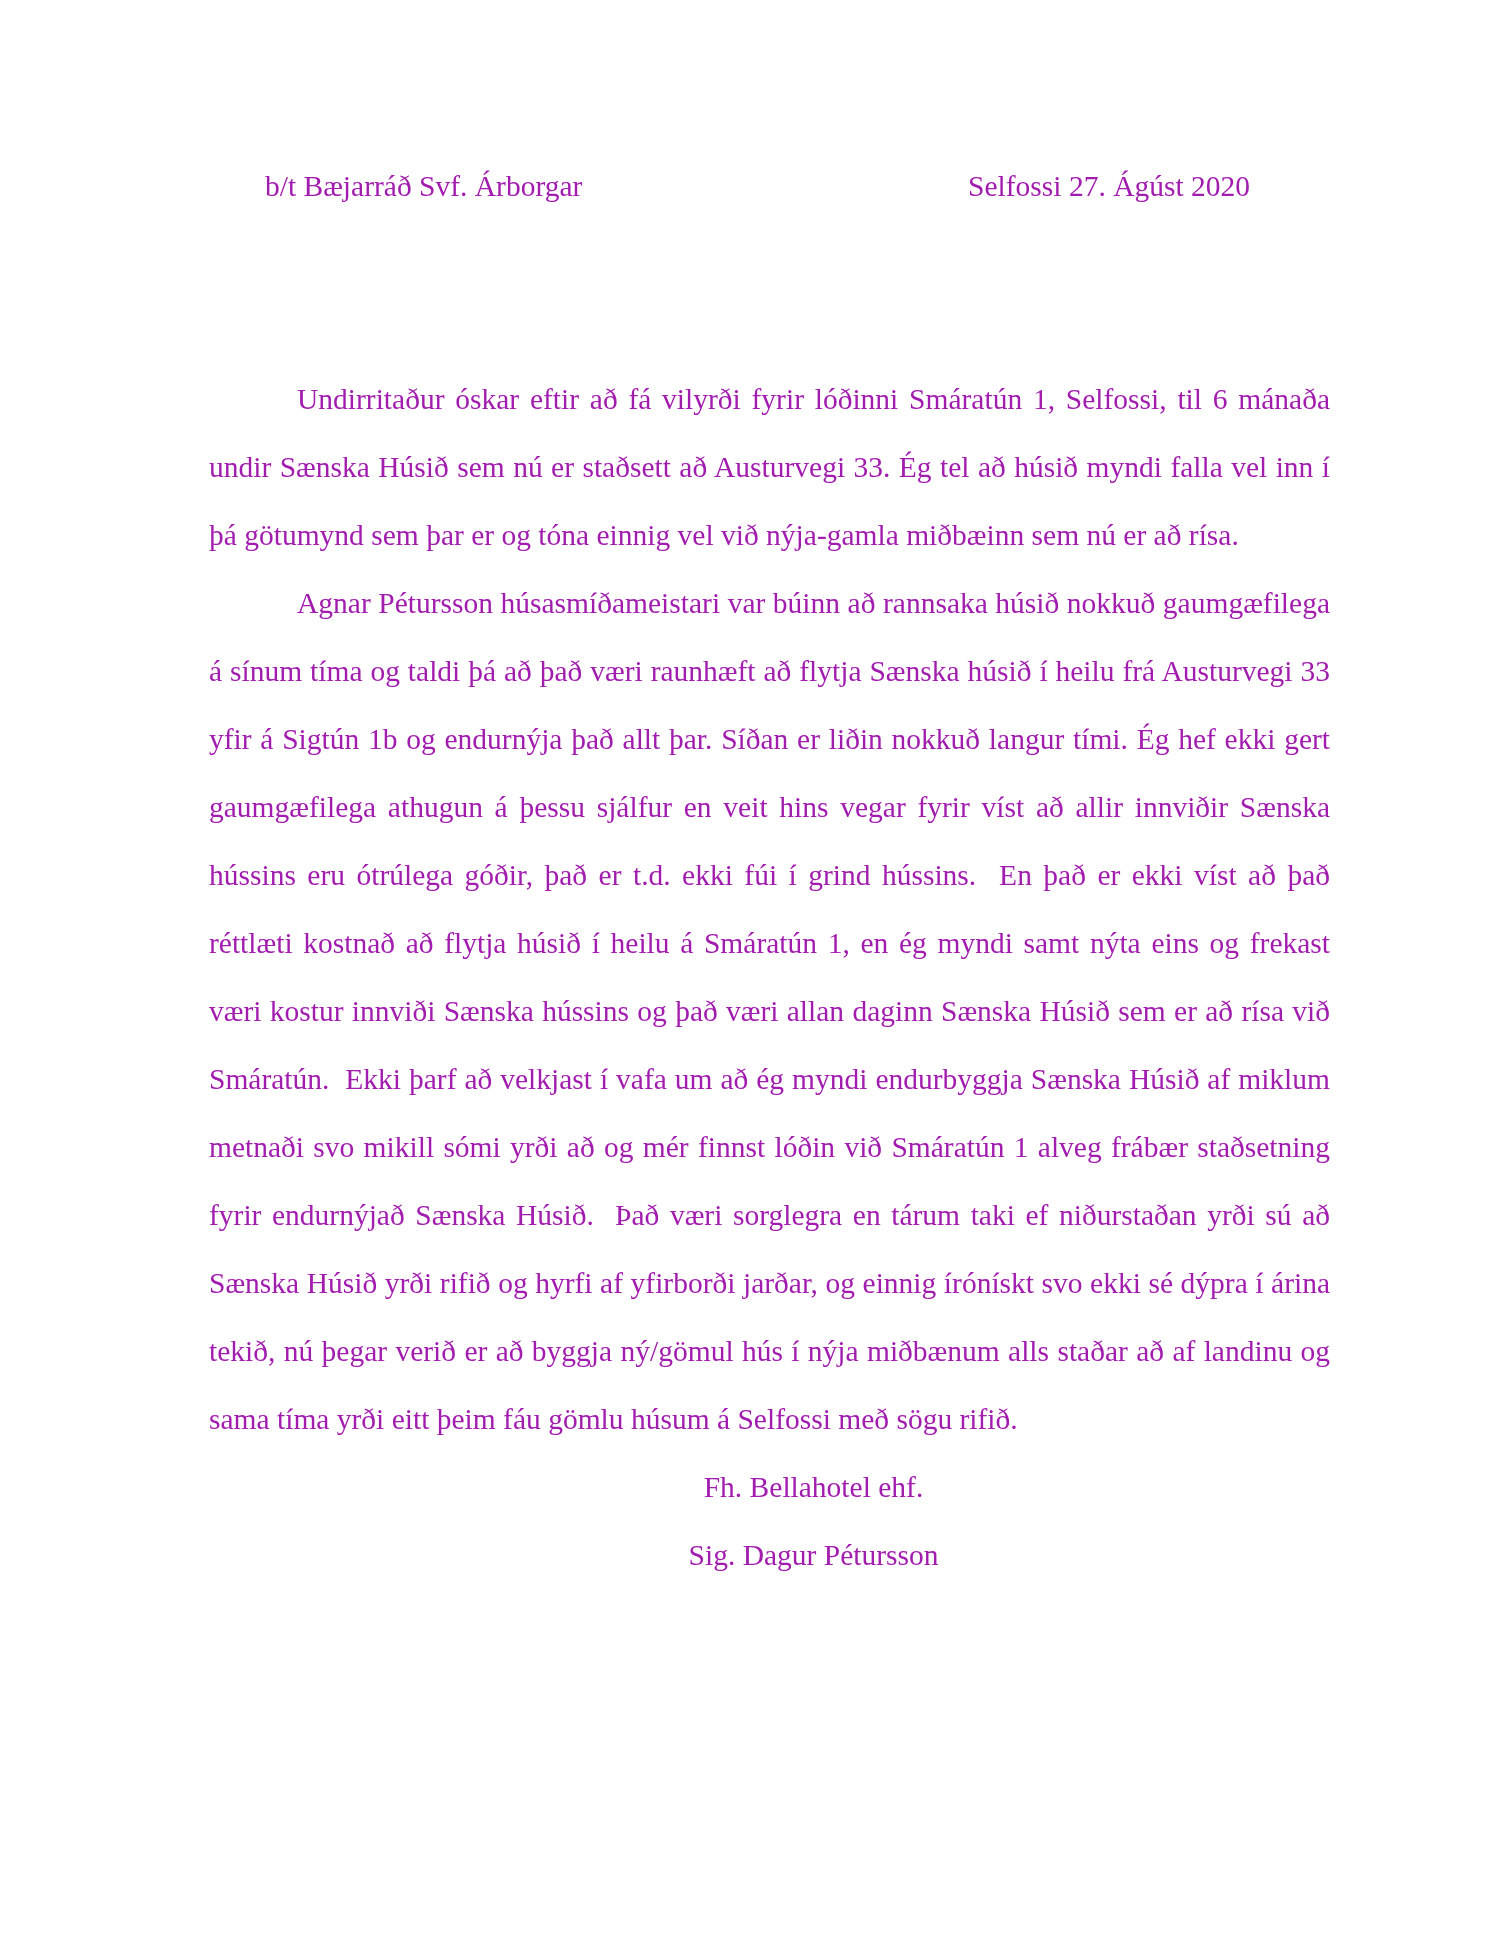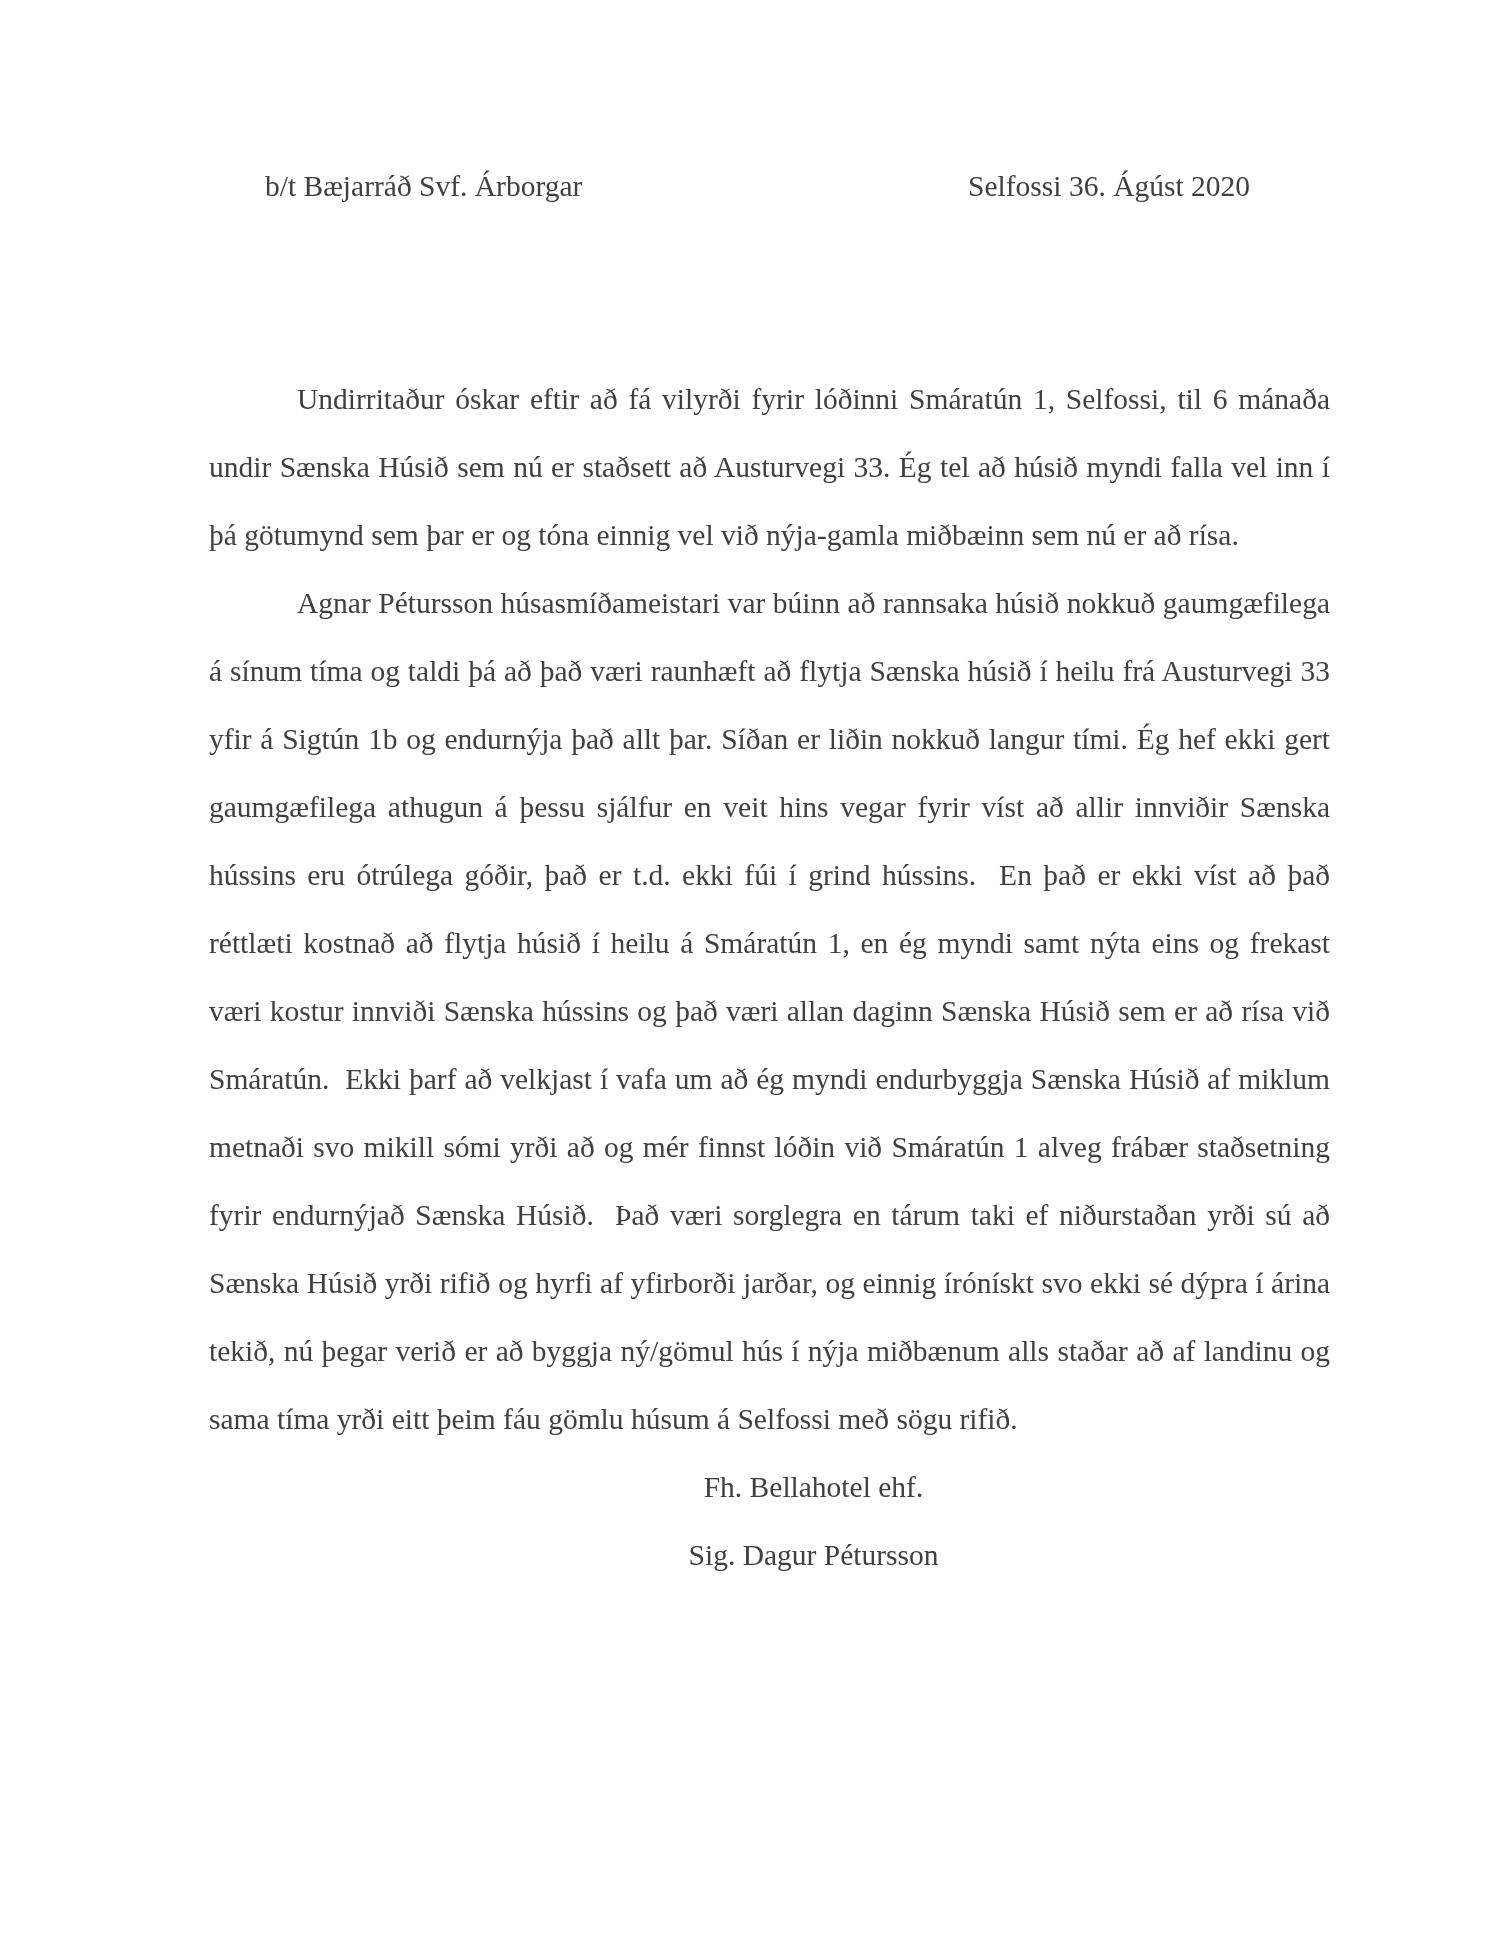--- a/index.html
+++ b/index.html
@@ -5,21 +5,21 @@
   html, body {
     margin: 0;
     padding: 0;
     background: #ffffff;
   }
   .page {
     position: relative;
     width: 1500px;
     height: 1942px;
     background: #ffffff;
-    color: #404040;
+    color: #a21caf;
     font-family: "Liberation Serif", "DejaVu Serif", serif;
     font-size: 29.5px;
     box-sizing: border-box;
     padding: 152px 170px 0 177px;
     overflow: hidden;
   }
   .header-row {
     display: flex;
     justify-content: space-between;
     align-items: baseline;
@@ -47,21 +47,21 @@
     text-align: center;
   }
 </style>
 </head>
 <body>
 
 <div class="page">
 
   <div class="header-row">
     <span class="header-recipient">b/t Bæjarráð Svf. Árborgar</span>
-    <span class="header-date">Selfossi 36. Ágúst 2020</span>
+    <span class="header-date">Selfossi 27. Ágúst 2020</span>
   </div>
 
   <div class="letter-body">
     <p>Undirritaður óskar eftir að fá vilyrði fyrir lóðinni Smáratún 1, Selfossi, til 6 mánaða undir Sænska Húsið sem nú er staðsett að Austurvegi 33. Ég tel að húsið myndi falla vel inn í þá götumynd sem þar er og tóna einnig vel við nýja-gamla miðbæinn sem nú er að rísa.</p>
     <p>Agnar Pétursson húsasmíðameistari var búinn að rannsaka húsið nokkuð gaumgæfilega á sínum tíma og taldi þá að það væri raunhæft að flytja Sænska húsið í heilu frá Austurvegi 33 yfir á Sigtún 1b og endurnýja það allt þar. Síðan er liðin nokkuð langur tími. Ég hef ekki gert gaumgæfilega athugun á þessu sjálfur en veit hins vegar fyrir víst að allir innviðir Sænska hússins eru ótrúlega góðir, það er t.d. ekki fúi í grind hússins.  En það er ekki víst að það réttlæti kostnað að flytja húsið í heilu á Smáratún 1, en ég myndi samt nýta eins og frekast væri kostur innviði Sænska hússins og það væri allan daginn Sænska Húsið sem er að rísa við Smáratún.  Ekki þarf að velkjast í vafa um að ég myndi endurbyggja Sænska Húsið af miklum  metnaði svo mikill sómi yrði að og mér finnst lóðin við Smáratún 1 alveg frábær staðsetning fyrir endurnýjað Sænska Húsið.  Það væri sorglegra en tárum taki ef niðurstaðan yrði sú að Sænska Húsið yrði rifið og hyrfi af yfirborði jarðar, og einnig írónískt svo ekki sé dýpra í árina tekið, nú þegar verið er að byggja ný/gömul hús í nýja miðbænum alls staðar að af landinu og sama tíma yrði eitt þeim fáu gömlu húsum á Selfossi með sögu rifið.</p>
     <p class="closing-line">Fh. Bellahotel ehf.</p>
     <p class="closing-line">Sig. Dagur Pétursson</p>
   </div>
 
 </div>

